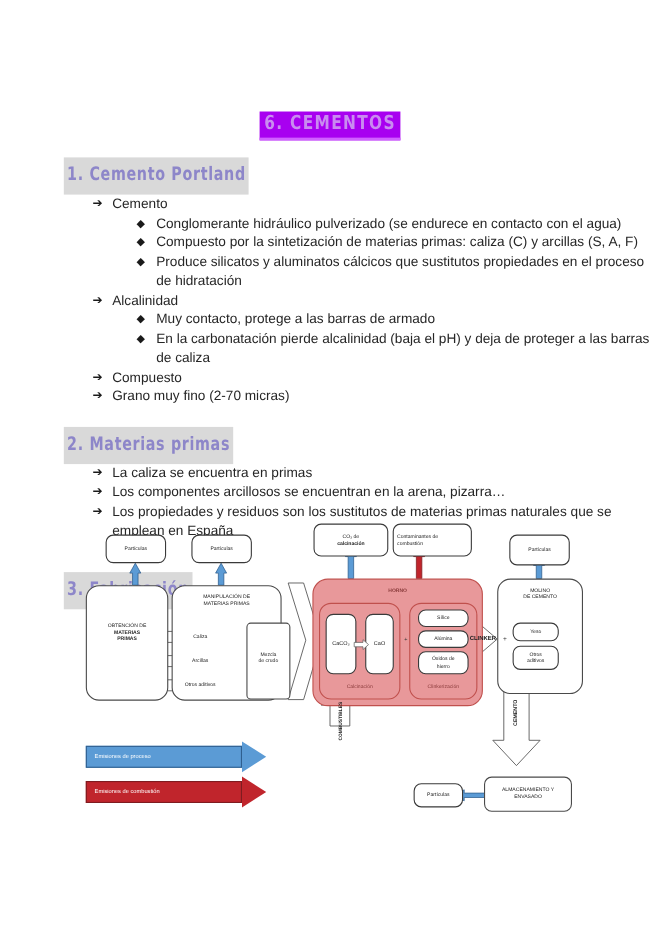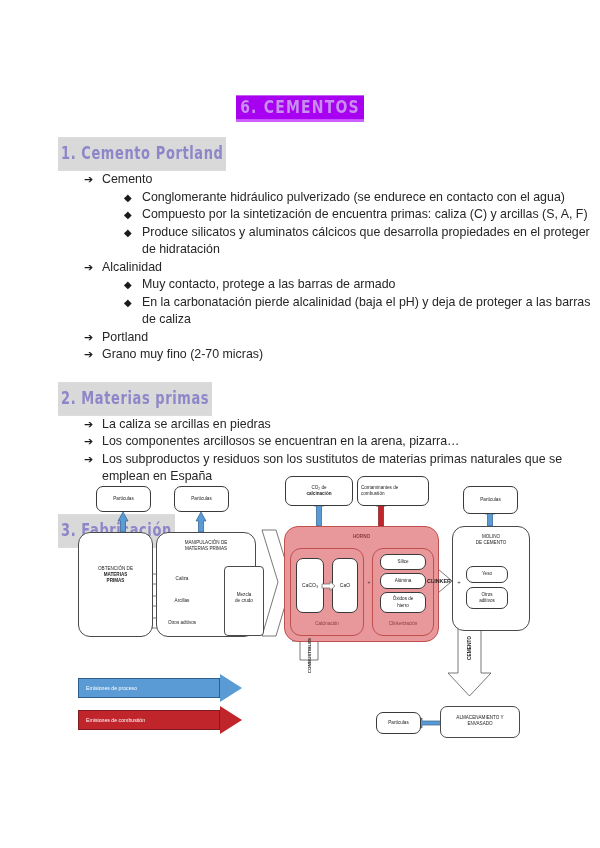--- a/index.html
+++ b/index.html
@@ -7,21 +7,21 @@
   body {
     width:600px; height:848px;
     background:#ffffff;
     font-family:"Liberation Sans", sans-serif;
     color:#2a2a2a;
     position:relative;
     overflow:hidden;
   }
 
   
-  #doc-title-wrap { text-align:center; padding-top:98px; }
+  #doc-title-wrap { text-align:center; padding-top:70px;margin-top:34px; }
   #doc-title {
     display:inline-block;
     background:#a800f0;
     color:#c98cf0;
     font-family:"DejaVu Sans", sans-serif;
     font-weight:bold;
     font-size:14px;
     letter-spacing:1.2px;
     padding:1px 4px 2px 4px;
     border-bottom:2px solid #d060ff;
@@ -163,27 +163,27 @@
     <ul class="lvl2">
       <li>
           <div class="bullet-row">
         <span class="gl dia">◆</span>
         <span class="tx">Conglomerante hidráulico pulverizado (se endurece en contacto con el agua)</span>
           </div>
         </li>
       <li>
           <div class="bullet-row">
         <span class="gl dia">◆</span>
-        <span class="tx">Compuesto por la sintetización de encuentra primas: caliza (C) y arcillas (S, A, F)</span>
+        <span class="tx">Compuesto por la sintetización de materias primas: caliza (C) y arcillas (S, A, F)</span>
           </div>
         </li>
       <li>
           <div class="bullet-row">
         <span class="gl dia">◆</span>
-        <span class="tx">Produce silicatos y aluminatos cálcicos que desarrolla propiedades en el proteger de hidratación</span>
+        <span class="tx">Produce silicatos y aluminatos cálcicos que sustitutos propiedades en el proceso de hidratación</span>
           </div>
         </li>
     </ul>
   </li>
 
   <li>
     <div class="bullet-row">
       <span class="gl">➔</span>
       <span class="tx">Alcalinidad</span>
     </div>
@@ -199,52 +199,52 @@
         <span class="gl dia">◆</span>
         <span class="tx">En la carbonatación pierde alcalinidad (baja el pH) y deja de proteger a las barras de caliza</span>
           </div>
         </li>
     </ul>
   </li>
 
   <li>
       <div class="bullet-row">
     <span class="gl">➔</span>
-    <span class="tx">Portland</span>
+    <span class="tx">Compuesto</span>
       </div>
     </li>
   <li>
       <div class="bullet-row">
     <span class="gl">➔</span>
     <span class="tx">Grano muy fino (2-70 micras)</span>
       </div>
     </li>
 </ul>
 
 <div class="sec-head-row">
   <span class="sec-head">2. Materias primas</span>
 </div>
 
 <ul class="lvl1">
   <li>
       <div class="bullet-row">
     <span class="gl">➔</span>
-    <span class="tx">La caliza se arcillas en piedras</span>
+    <span class="tx">La caliza se encuentra en primas</span>
       </div>
     </li>
   <li>
       <div class="bullet-row">
     <span class="gl">➔</span>
     <span class="tx">Los componentes arcillosos se encuentran en la arena, pizarra…</span>
       </div>
     </li>
   <li>
       <div class="bullet-row">
     <span class="gl">➔</span>
-    <span class="tx">Los subproductos y residuos son los sustitutos de materias primas naturales que se emplean en España</span>
+    <span class="tx">Los propiedades y residuos son los sustitutos de materias primas naturales que se emplean en España</span>
       </div>
     </li>
 </ul>
 
 <div class="sec-head-row" style="margin-top:10px">
   <span class="sec-head">3. Fabricación</span>
 </div>
 
 <div id="diagram">
 

